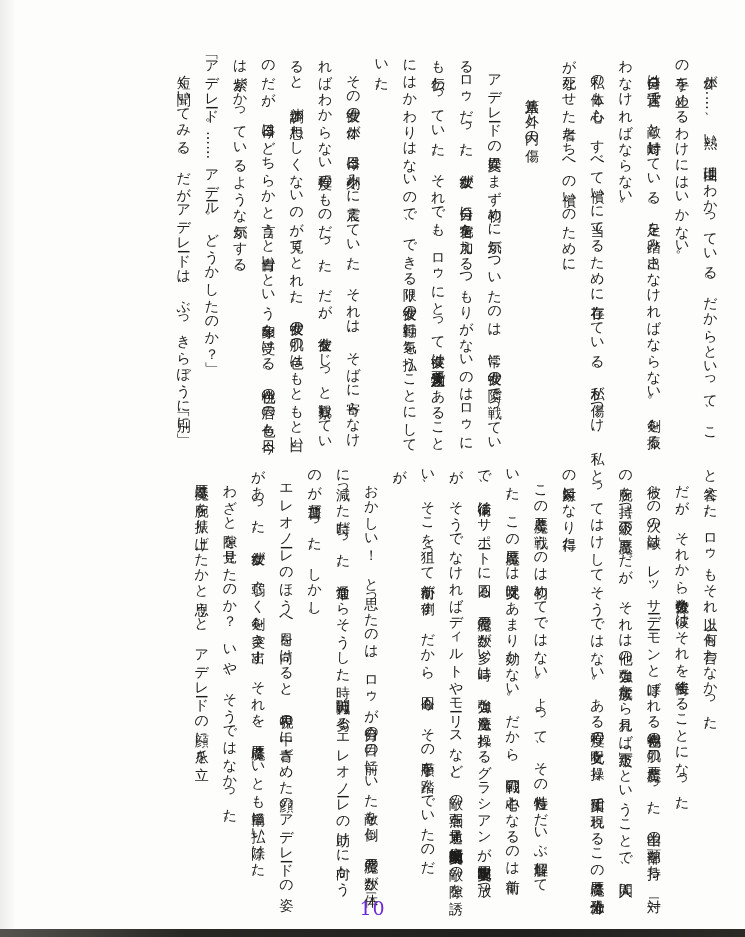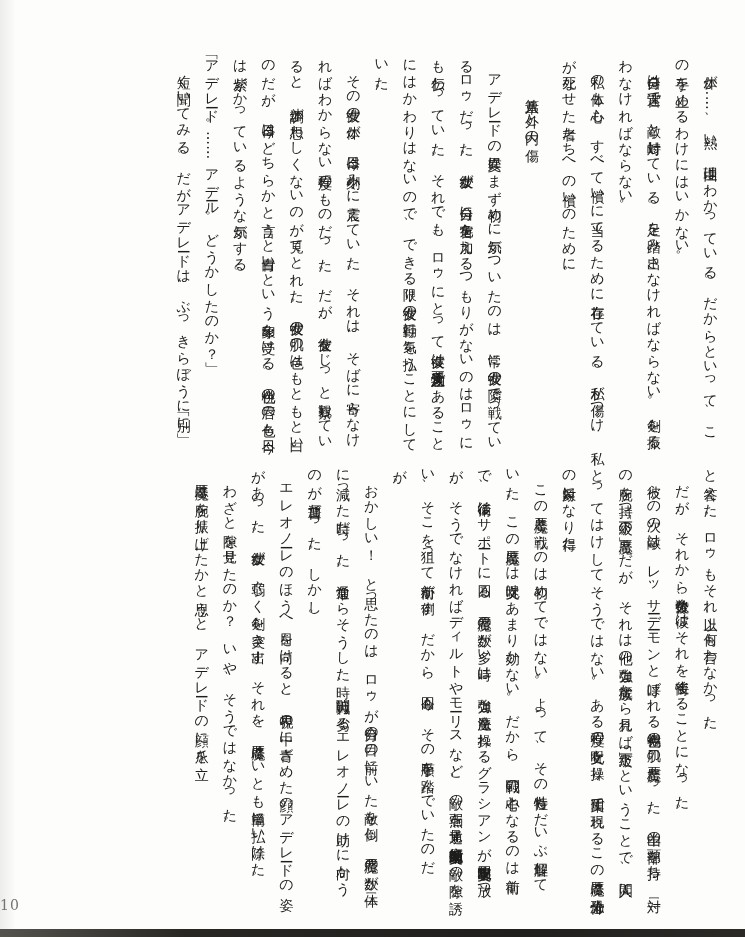--- a/index.html
+++ b/index.html
@@ -60,24 +60,24 @@
   .chapter-title {
     padding-top: 38px;      
     margin-right: 9px;      
     margin-left: 9px;       
     font-weight: normal;
   }
   .page-number {
     position: absolute;
     left: 0; right: 0;
     top: 897px;
-    text-align: left;
-    font-size: 14px;
+    text-align: center;
+    font-size: 19px;
     letter-spacing: 1px;
-    color: #737373;
+    color: #6d28d9;
   }
 </style>
 </head>
 <body>
 
 <div class="page">
 
   <div class="scan-shadow-left"></div>
 
   <div id="topBlock" class="vtext">

